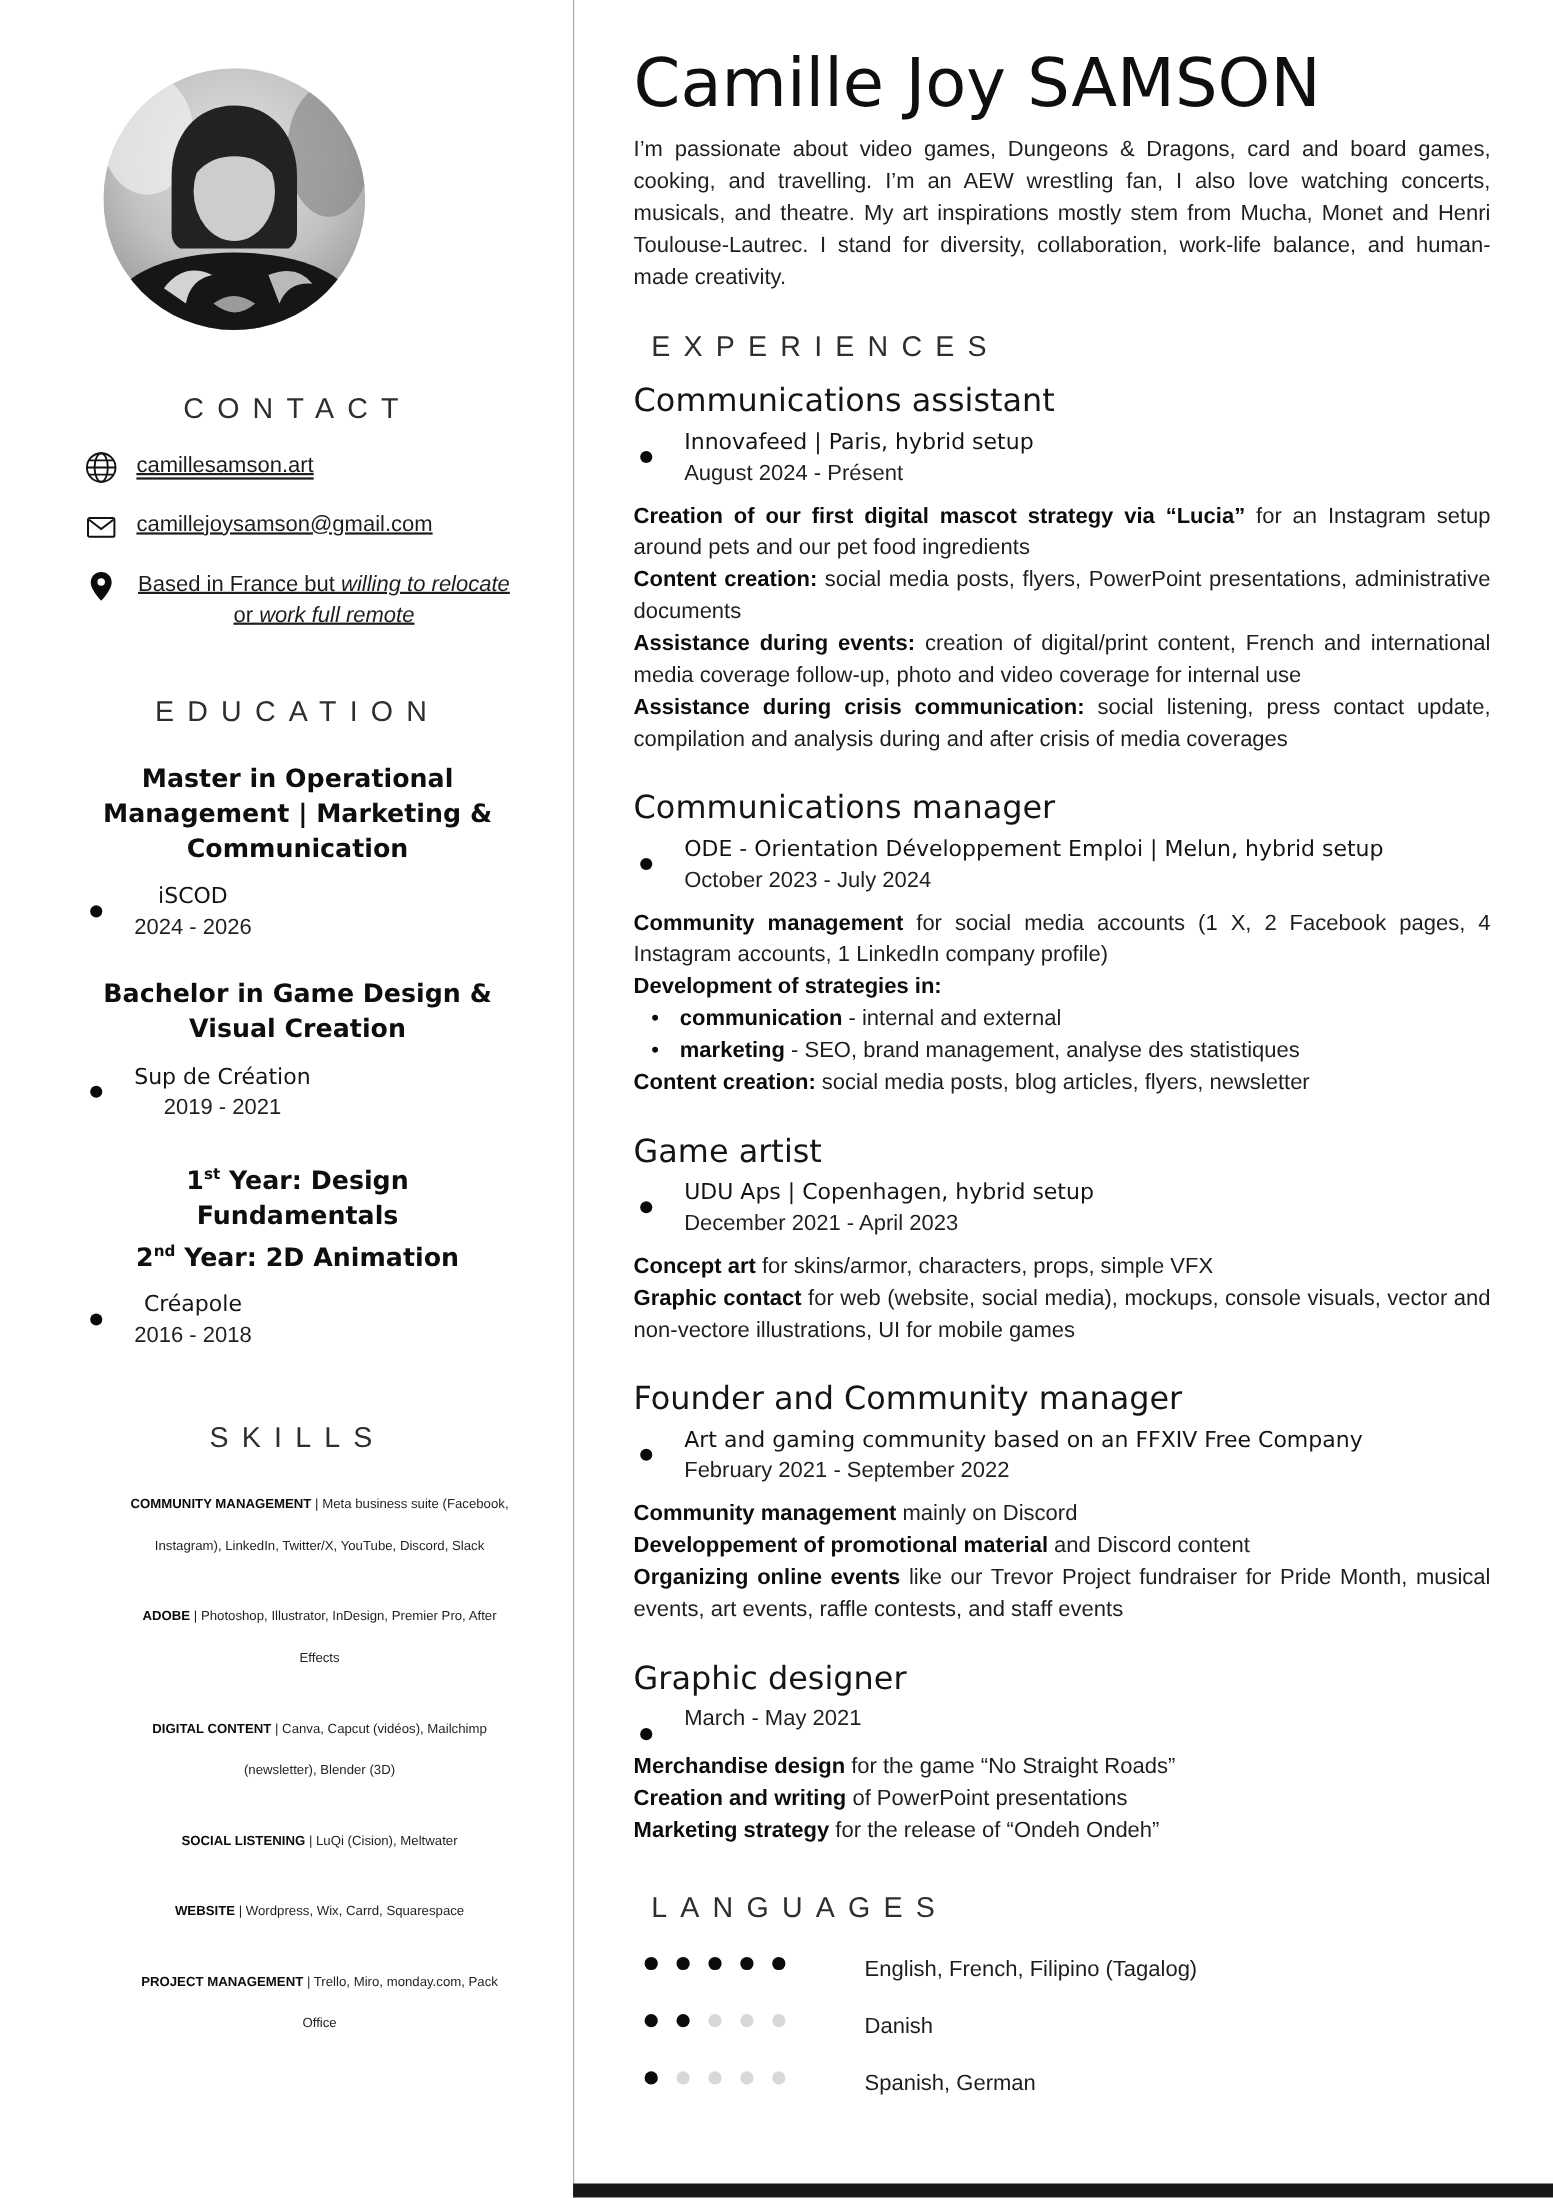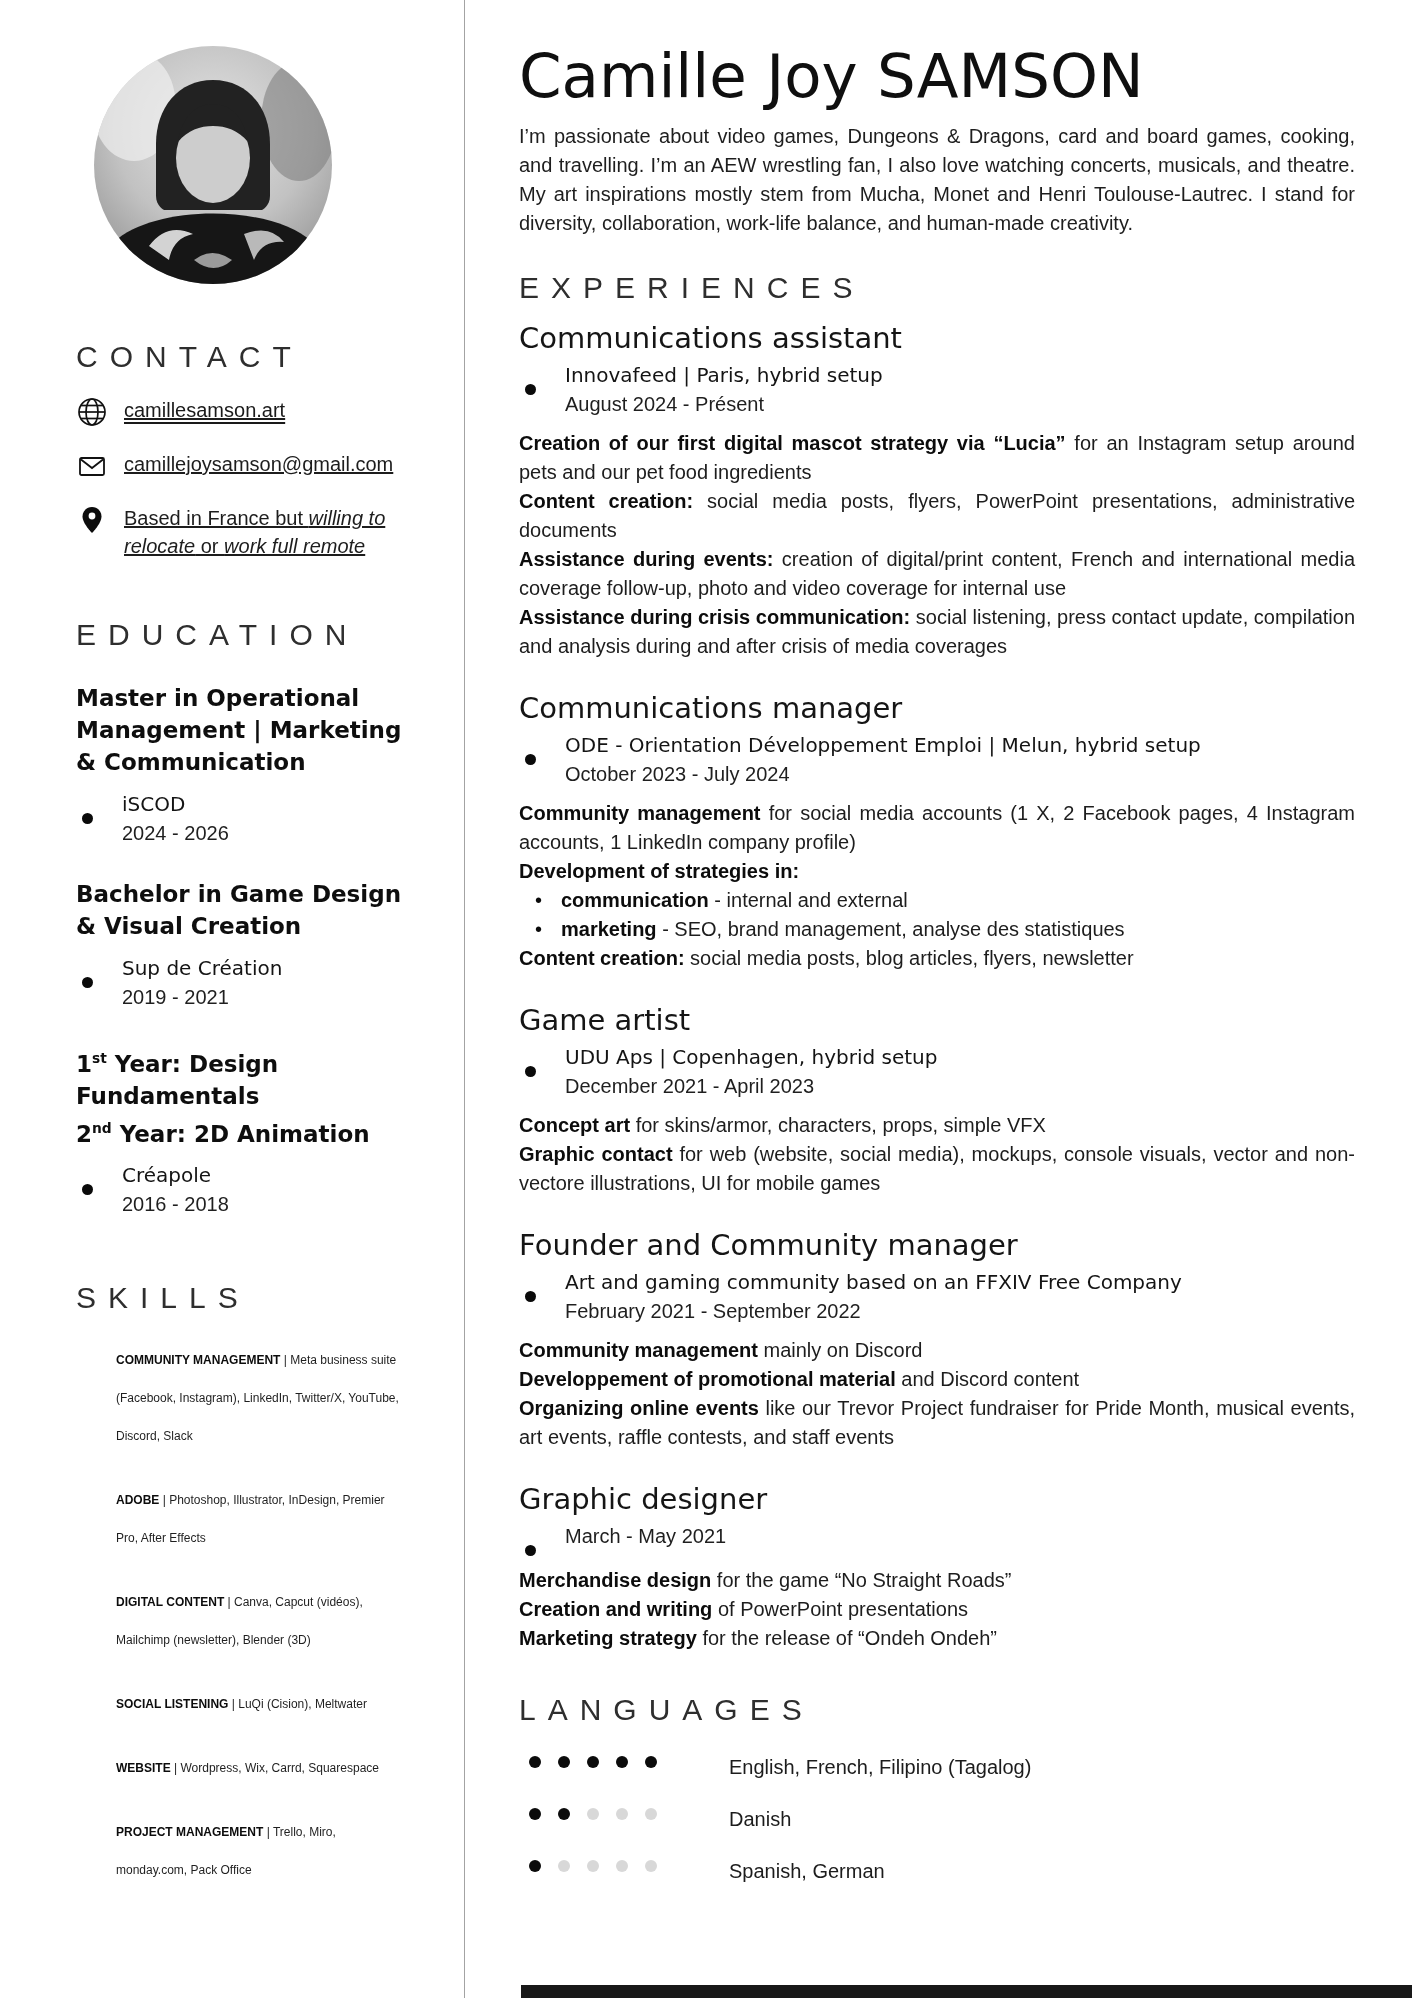--- a/index.html
+++ b/index.html
@@ -1,23 +1,23 @@
 <!DOCTYPE html>
 <html><head>
 <meta charset="utf-8">
 <style>
   html,body{margin:0;padding:0;background:#ffffff;}
   .page{position:relative;width:1412px;height:1998px;background:#ffffff;display:flex;overflow:hidden;
         font-family:"Liberation Sans",sans-serif;color:#1d1d1d;}
   
-  .sidebar{width:465px;flex:none;box-sizing:border-box;padding:46px 56px 0 76px;
-           border-right:1.5px solid #a3a3a3;}
+  .sidebar{width:522px;flex:none;box-sizing:border-box;padding:62px 56px 0 76px;
+           border-right:1.5px solid #a3a3a3;text-align:center;}
   .photo-wrap{width:238px;height:238px;margin-left:18px;}
   .photo-wrap svg{display:block;}
-  .section-heading{font-size:30px;font-weight:400;letter-spacing:12px;color:#2e2e2e;margin:0;
+  .section-heading{font-size:26px;font-weight:400;letter-spacing:12px;color:#2e2e2e;margin:16px;
                    font-family:"Liberation Sans",sans-serif;white-space:nowrap;}
   .contact-heading{margin-top:56px;}
   .contact-row{display:flex;align-items:flex-start;margin-top:22px;font-size:20px;line-height:28px;}
   .c-icon{flex:none;width:32px;height:32px;margin-top:0px;}
   .c-text{margin-left:16px;color:#1d1d1d;text-decoration:underline;}
   a.site-link{color:#1a1a1a;text-decoration:underline;text-underline-offset:5px;text-decoration-thickness:1.5px;}
   .education-heading{margin-top:58px;}
   .edu-entry{margin-top:30px;}
   .edu-title{font-family:"DejaVu Sans",sans-serif;font-weight:700;font-size:23px;line-height:32px;
              color:#0e0e0e;margin:0;}

